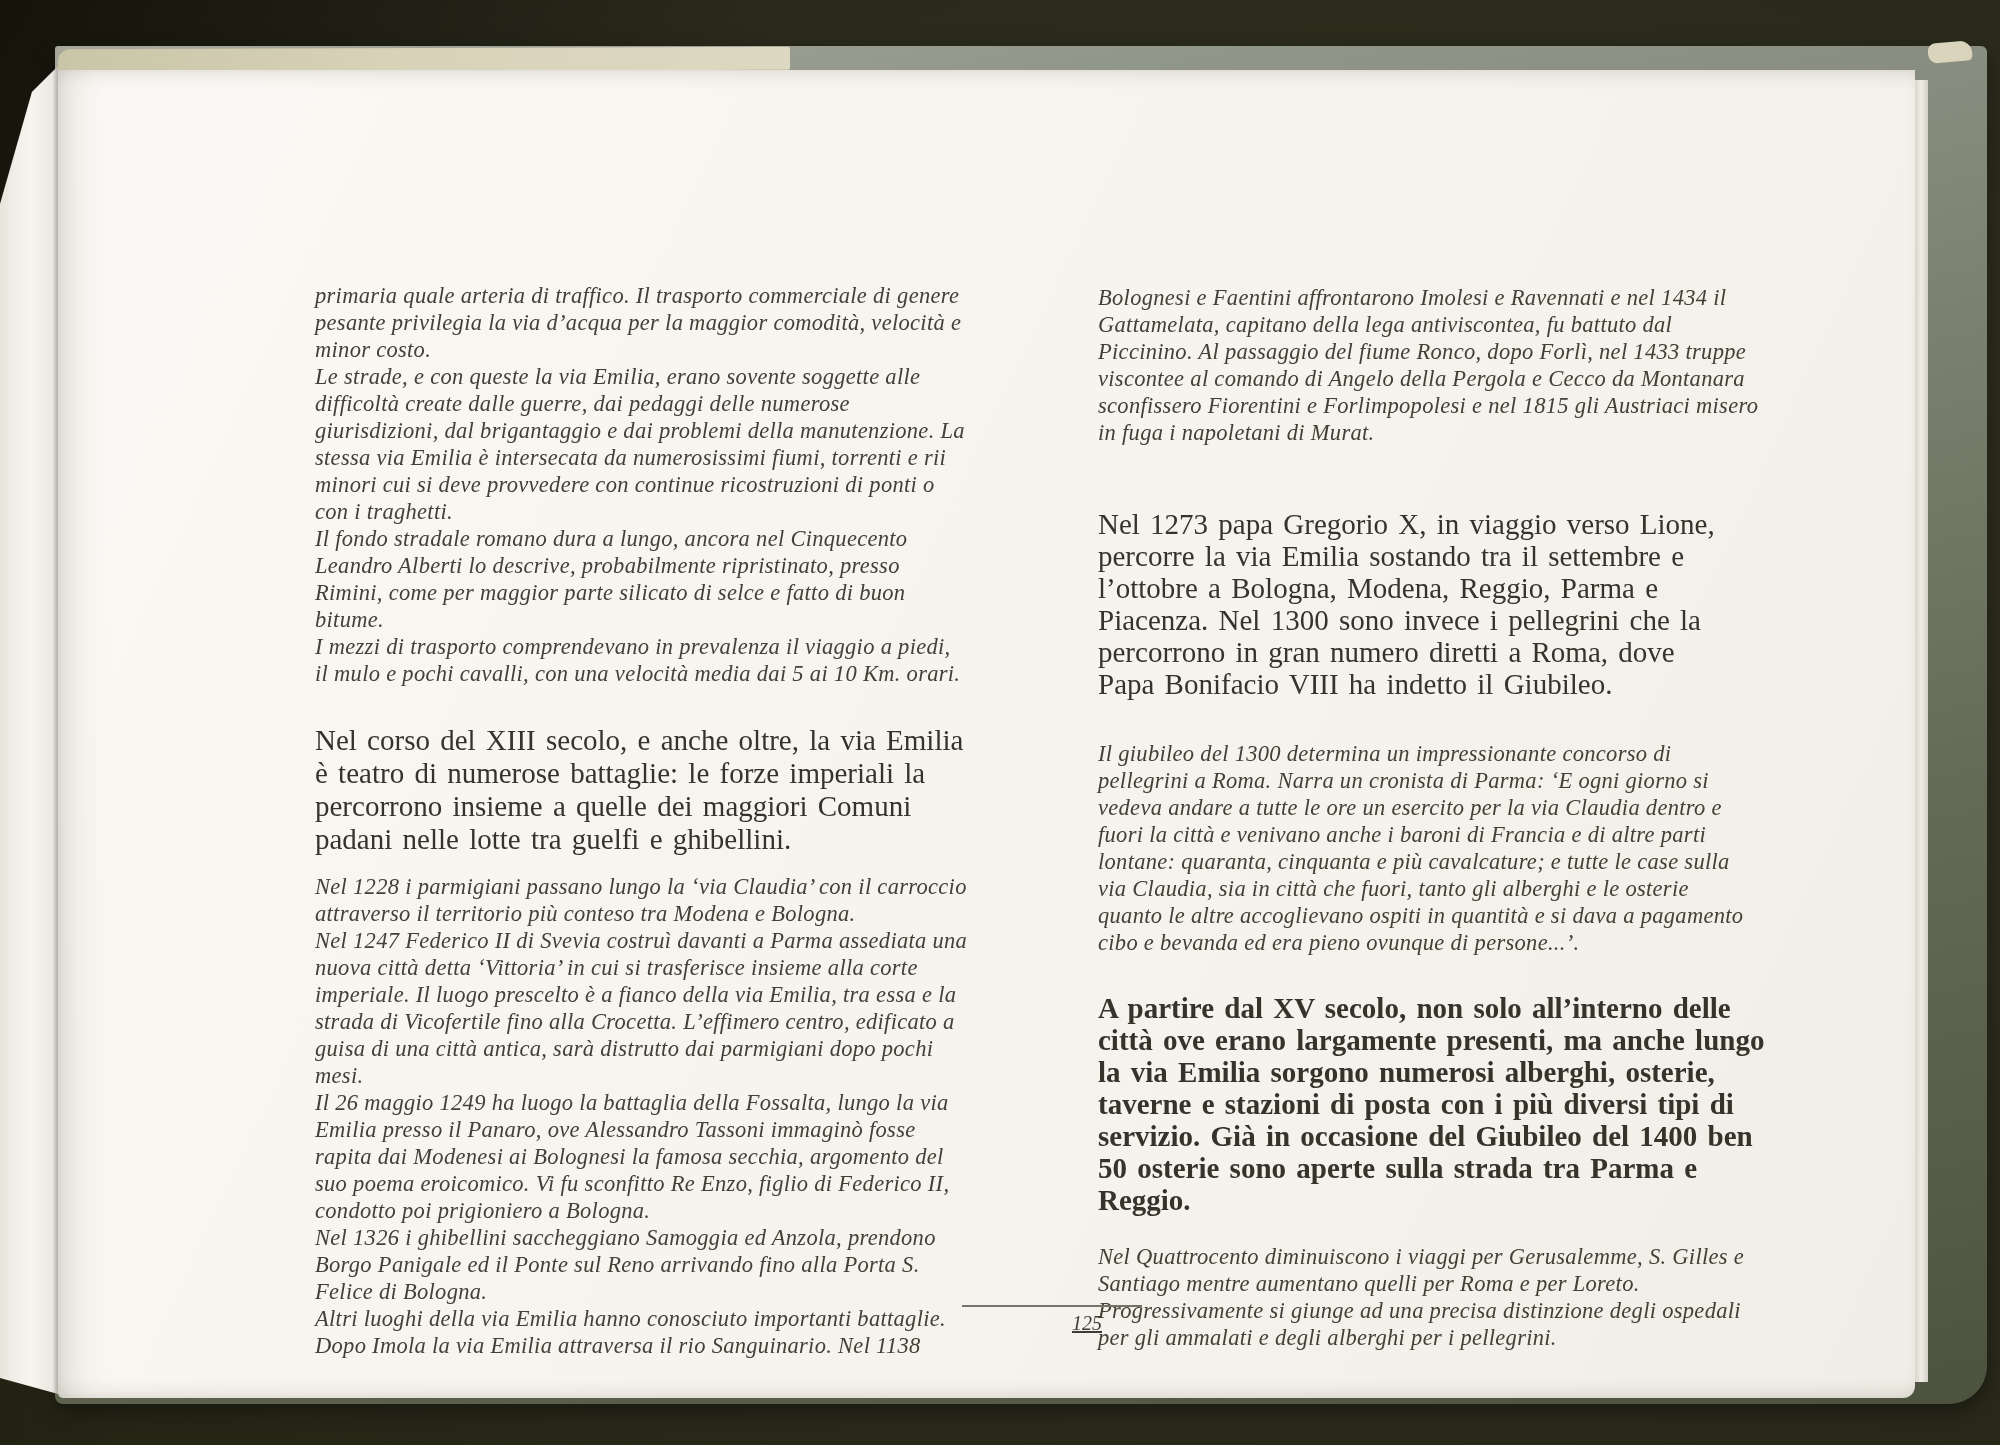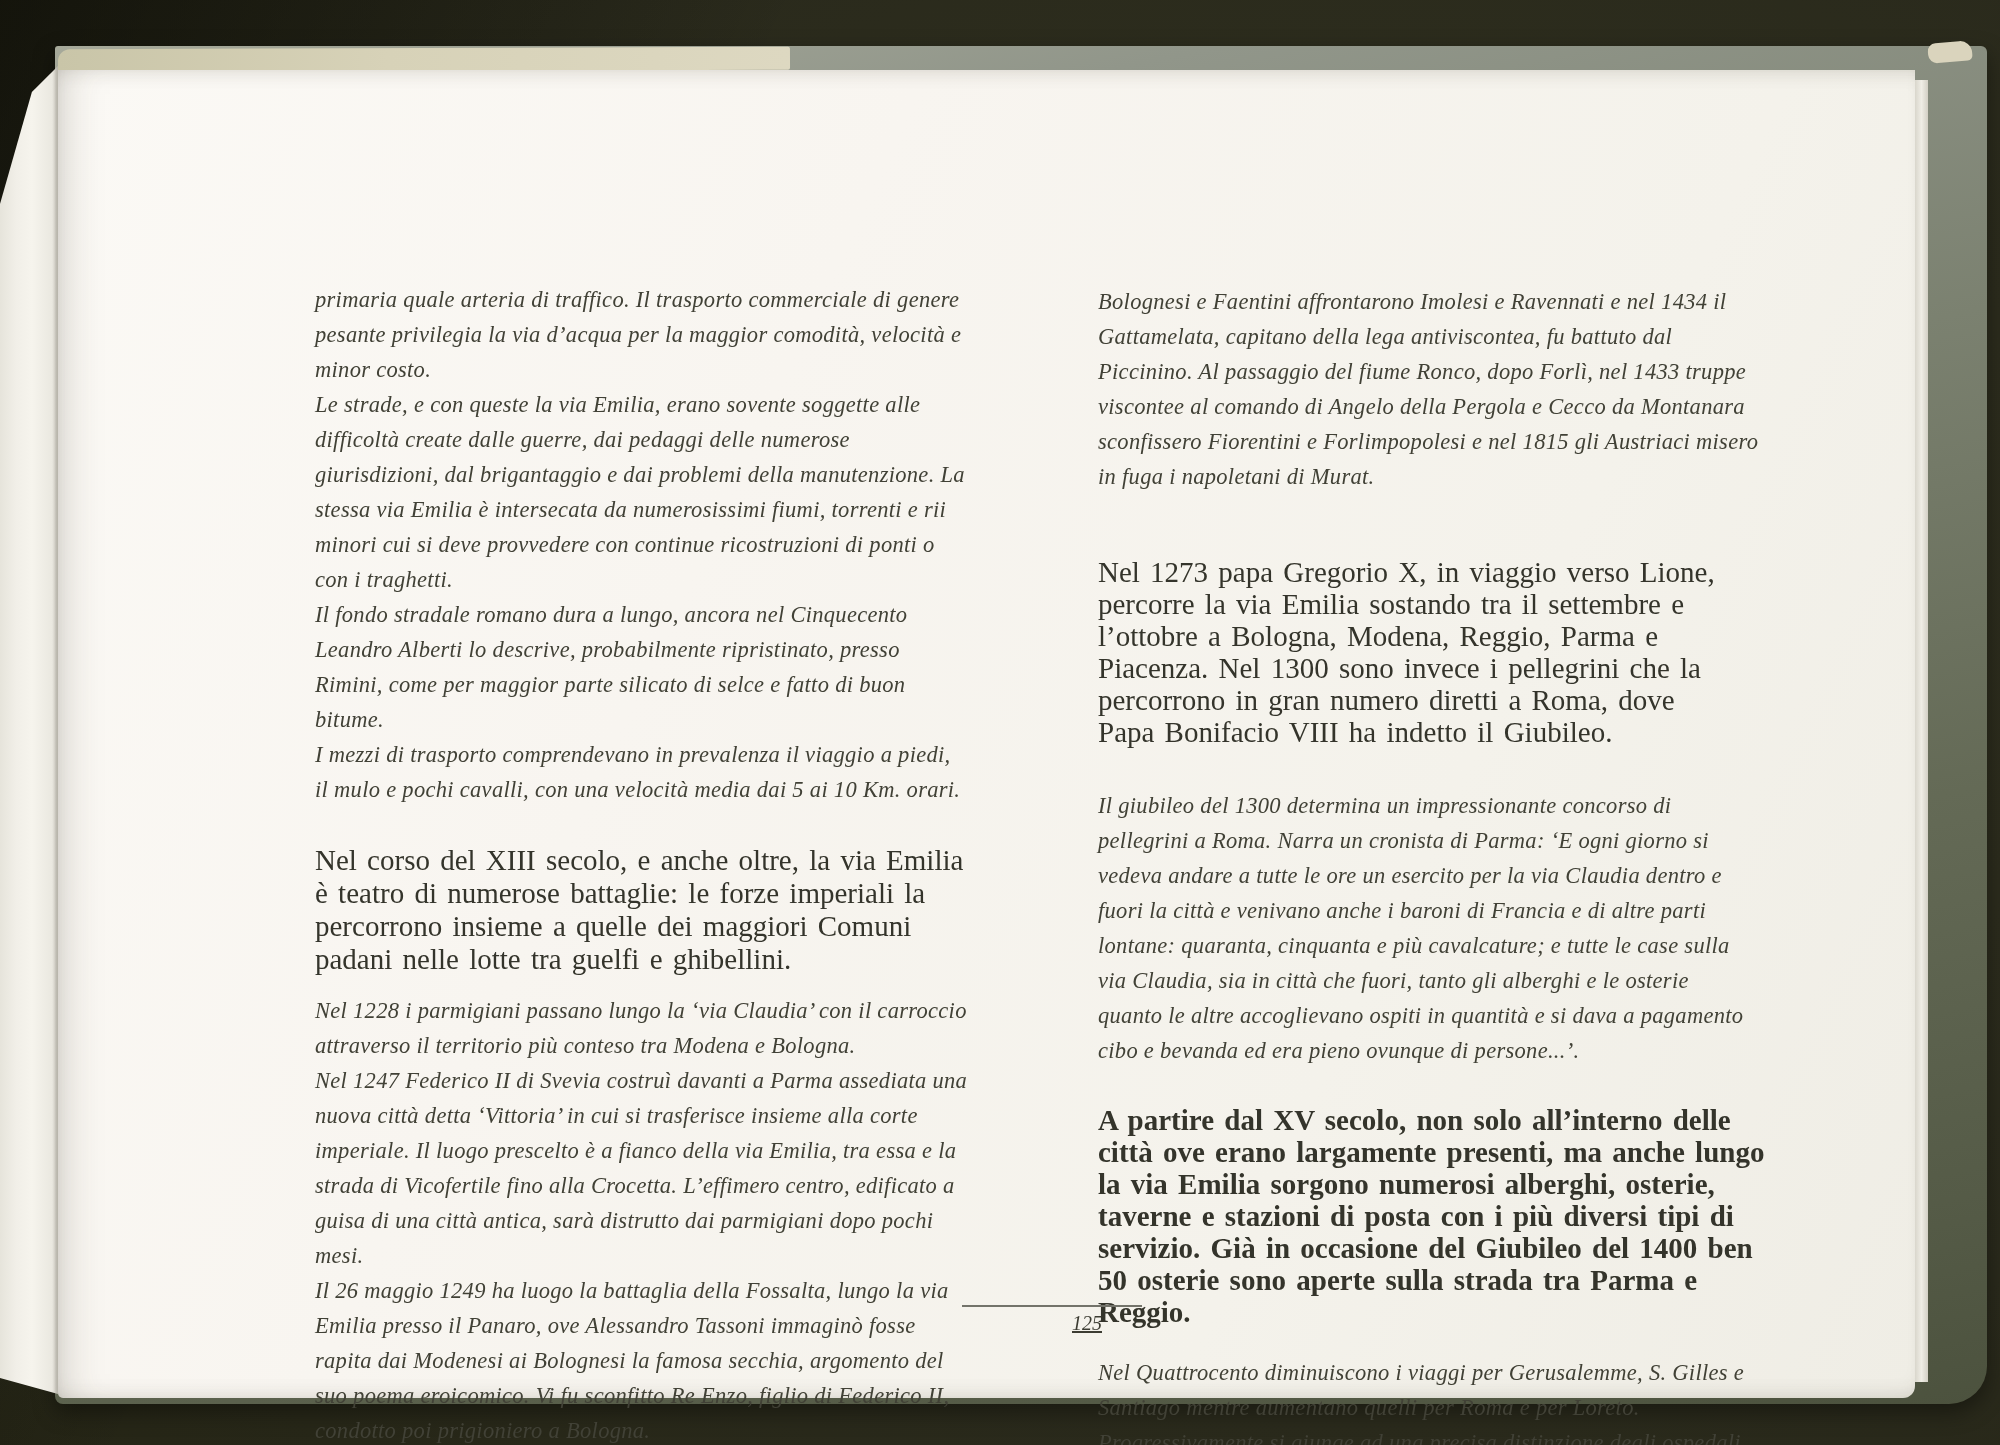--- a/index.html
+++ b/index.html
@@ -47,21 +47,21 @@
     border-radius:0 0 12px 5px;
     box-shadow:
       inset 28px 0 50px -36px rgba(60,55,40,0.38),
       inset 0 14px 22px -18px rgba(60,55,40,0.22),
       inset 0 -12px 26px -20px rgba(60,55,40,0.28);
   }
   .col { position:absolute; color:#3a3a31; }
   .col-left  { left:257px;  top:212px; width:792px; }
   .col-right { left:1040px; top:214px; width:762px; }
   .t-italic {
-    font-style:italic; font-size:22.5px; line-height:35px;
+    font-style:italic; font-size:22.5px; line-height:27px;
     letter-spacing:0.3px; white-space:pre-line; color:#4040367;
     color:#414136;
   }
   .t-large {
     font-size:29px; line-height:33px; word-spacing:3px;
     white-space:pre-line; color:#34342b;
   }
   .col-right .t-large { line-height:32px; }
   .lc-heading  { margin-top:37px; margin-bottom:17px; }
   .rc-big1     { margin-top:62px; }

